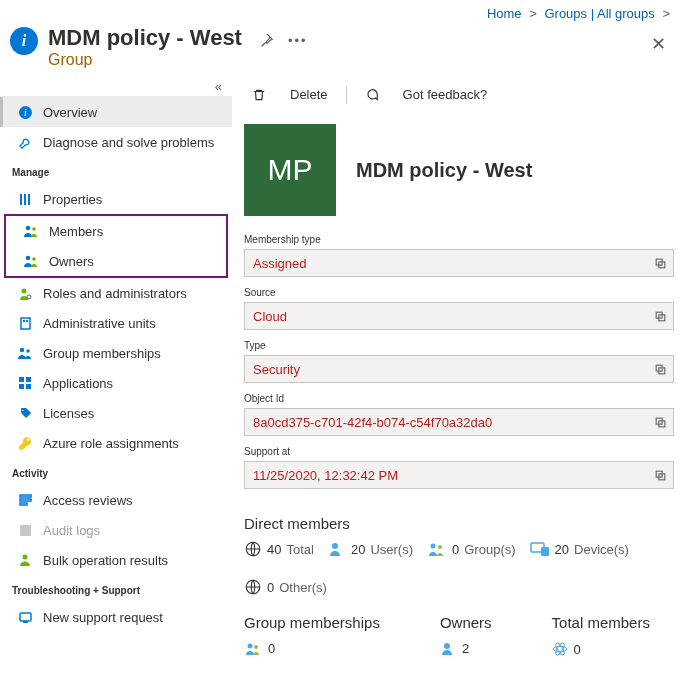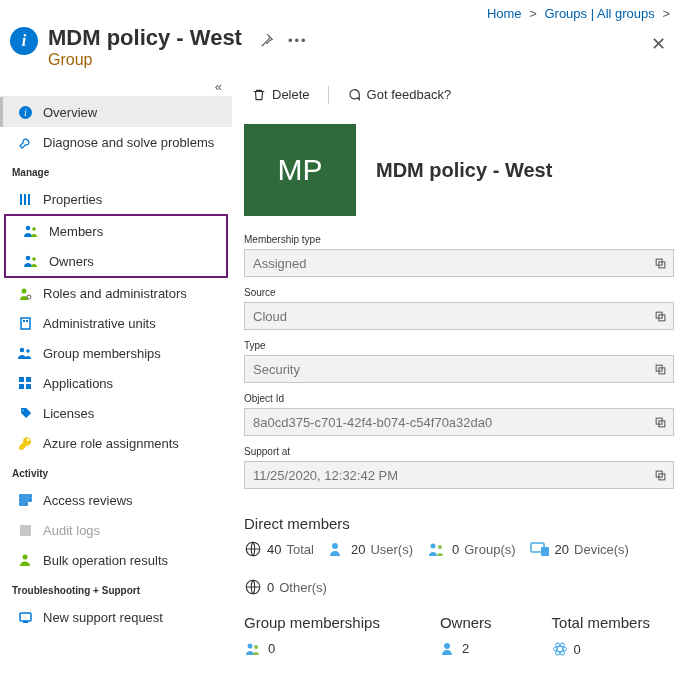--- a/index.html
+++ b/index.html
@@ -34,30 +34,30 @@
     padding: 7px 10px 7px 14px; cursor:pointer; font-size:13px;
     border-left: 3px solid transparent;
   }
   .nav-item.selected { background:#ececec; border-left:3px solid #bfbfbf; }
   .nav-item.disabled { color:#a19f9d; }
   .nav-section { font-weight:600; padding:10px 10px 6px 12px; font-size:10px;}
   .nav-icon { width:16px; height:16px; flex:0 0 16px; display:flex; align-items:center; justify-content:center;}
   .highlight-box { border:2px solid #701a75; margin: 0 4px 0 4px; }
   .content { flex:1; padding: 0 0 10px 12px; }
   .toolbar { display:flex; align-items:center; gap:8px; padding:8px 4px; border-bottom:0; }
-  .toolbar .tb-btn { display:flex; align-items:center; gap:6px; color:#323130; cursor:pointer; padding:2px 4px;}
+  .toolbar .tb-btn { display:flex; align-items:center; gap:24px; color:#323130; cursor:pointer; padding:2px 4px;}
   .toolbar .divider { width:1px; height:18px; background:#ccc; margin:0 6px;}
   .identity-row { display:flex; align-items:center; gap:20px; margin:12px 0 18px 0;}
-  .avatar-tile { width:112px; height:92px; background:#2f6b3a; color:#fff; display:flex; align-items:center; justify-content:center; font-size:30px; font-weight:400;}
+  .avatar-tile { width:92px; height:92px; background:#2f6b3a; color:#fff; display:flex; align-items:center; justify-content:center; font-size:30px; font-weight:400;}
   .identity-title { font-size:20px; font-weight:700; }
   .field-label { font-size:10px; margin:10px 0 4px 0;}
   .field-box {
     background:#f3f2f1; border:1px solid #c8c6c4; height:28px;
     display:flex; align-items:center; justify-content:space-between;
-    padding:0 6px 0 8px; font-size:13px; color:#737373; width: calc(100% - 10px);
+    padding:0 6px 0 8px; font-size:13px; color:#b91c1c; width: calc(100% - 10px);
   }
   .copy-ic { color:#605e5c; font-size:13px;}
   .section-head { font-size:15px; margin:26px 0 8px 0;}
   .stats-row { display:flex; flex-wrap:wrap; gap:20px 14px; font-size:13px; align-items:center;}
   .stat { display:flex; align-items:center; gap:5px;}
   .triple { display:flex; gap:60px; margin-top:18px; font-size:15px;}
   .triple .col .val { margin-top:10px; display:flex; align-items:center; gap:6px; font-size:13px;}
   svg { display:block; }
 </style>
 </head>

